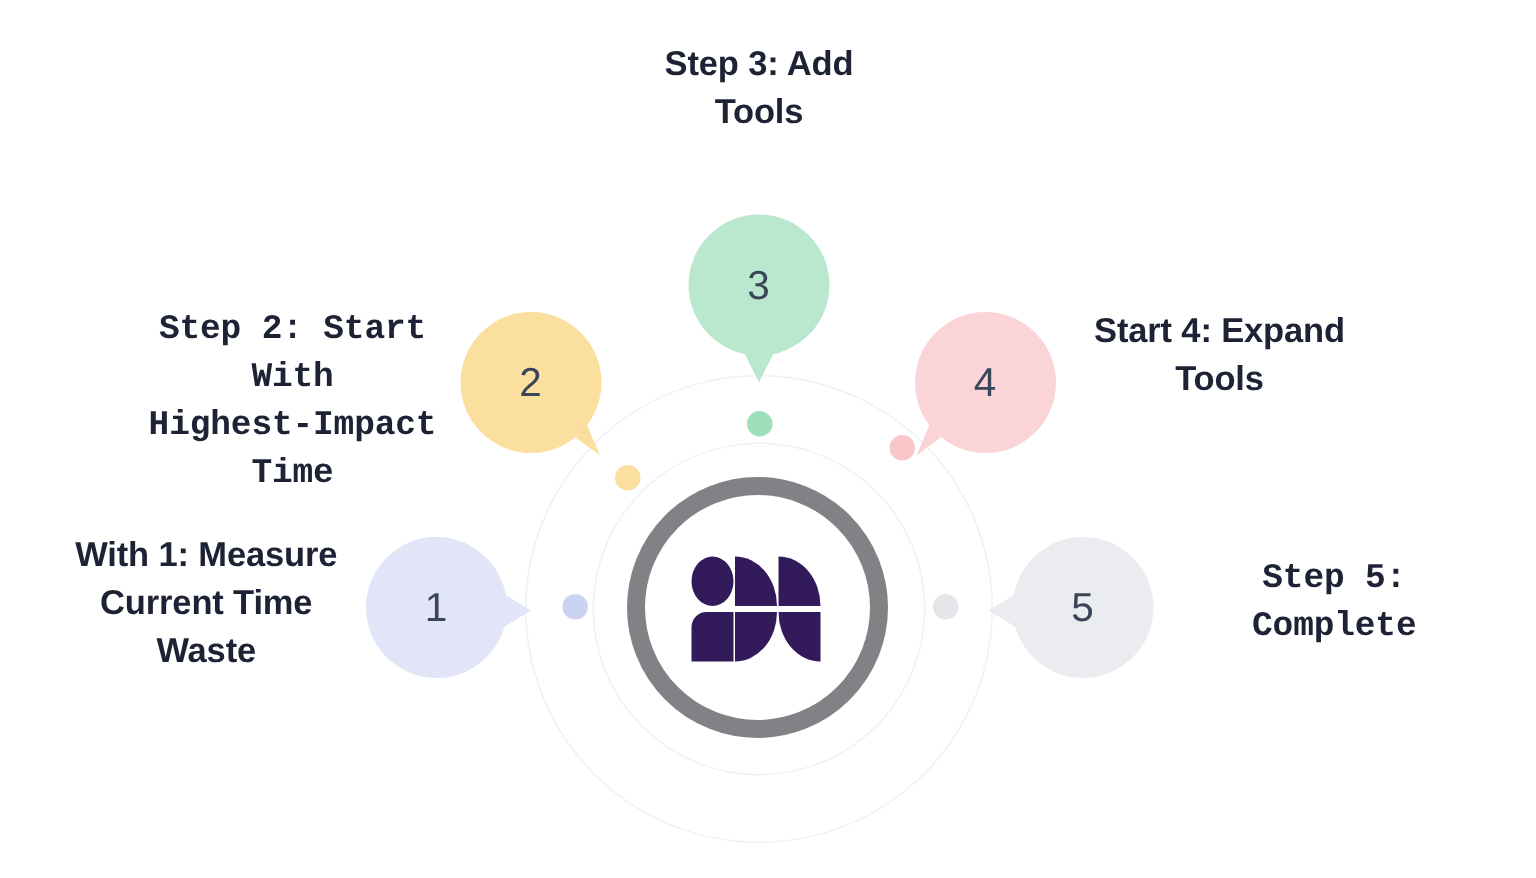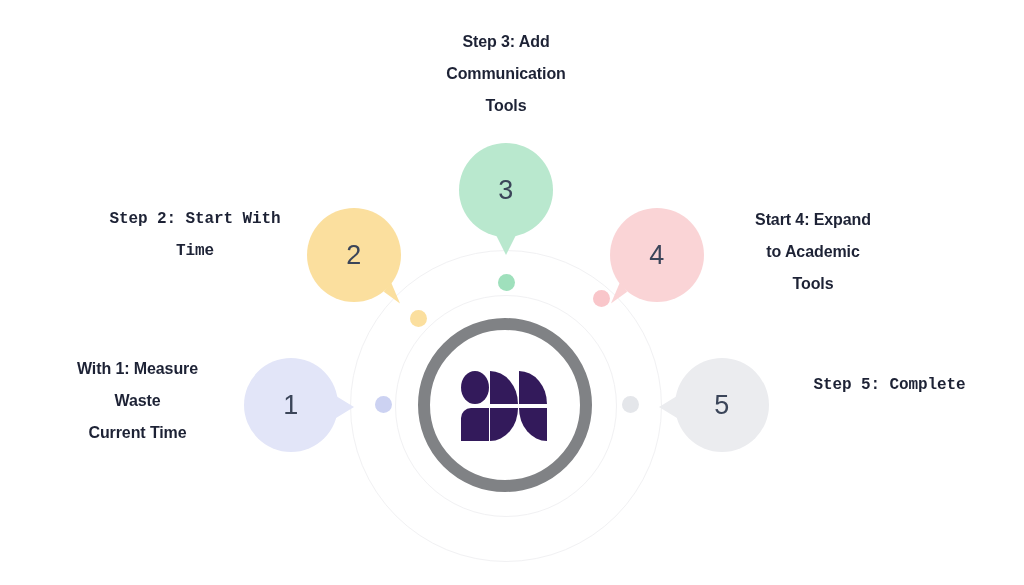--- a/index.html
+++ b/index.html
@@ -82,21 +82,21 @@
   }
   .bubble .tail {
     position: absolute;
     width: 0; height: 0;
   }
 
   
   .caption {
     position: absolute;
     color: #1d2235;
-    font-size: 16px;
+    font-size: 23px;
     line-height: 32px;
     font-weight: 700;
     text-align: center;
     letter-spacing: -0.1px;
   }
 </style>
 </head>
 <body>
 
 <div id="canvas">
@@ -119,50 +119,49 @@
   <div class="dot" style="left:498px; top:274px; width:17px; height:17px; background:#9fe0bc;"></div>
   <div class="dot" style="left:593px; top:290px; width:17px; height:17px; background:#f9c6ca;"></div>
   <div class="dot" style="left:622px; top:396px; width:17px; height:17px; background:#e4e6ea;"></div>
 
   <div class="bubble" style="left:244px; top:358px; width:94px; height:94px; background:#e2e5f8;">
     <span>1</span>
     <span class="tail" style="right:-16px; top:38px; border-top:11px solid transparent; border-bottom:11px solid transparent; border-left:18px solid #e2e5f8;"></span>
   </div>
   <div class="caption" style="left:30px; top:353px; width:215px;">
     <div>With 1: Measure</div>
+    <div>Current Time</div>
     <div>Waste</div>
-    <div>Current Time</div>
   </div>
 
   <div class="bubble" style="left:307px; top:208px; width:94px; height:94px; background:#fbdf9e;">
     <span>2</span>
     <span class="tail" style="right:-8px; bottom:2px; border-top:12px solid transparent; border-right:20px solid transparent; border-bottom:12px solid #fbdf9e; transform:rotate(36deg);"></span>
   </div>
   <div class="caption" style="left:81px; top:203px; width:228px;font-family:Liberation Mono, monospace;">
     <div>Step 2: Start With</div>
+    <div>Highest-Impact</div>
     <div>Time</div>
   </div>
 
   <div class="bubble" style="left:459px; top:143px; width:94px; height:94px; background:#b9e8ce;">
     <span>3</span>
     <span class="tail" style="left:36px; bottom:-18px; border-left:11px solid transparent; border-right:11px solid transparent; border-top:22px solid #b9e8ce;"></span>
   </div>
   <div class="caption" style="left:392px; top:26px; width:228px;">
     <div>Step 3: Add</div>
-    <div>Communication</div>
     <div>Tools</div>
   </div>
 
   <div class="bubble" style="left:610px; top:208px; width:94px; height:94px; background:#fad4d6;">
     <span>4</span>
     <span class="tail" style="left:-8px; bottom:2px; border-top:12px solid transparent; border-left:20px solid transparent; border-bottom:12px solid #fad4d6; transform:rotate(-36deg);"></span>
   </div>
   <div class="caption" style="left:713px; top:204px; width:200px;">
     <div>Start 4: Expand</div>
-    <div>to Academic</div>
     <div>Tools</div>
   </div>
 
   <div class="bubble" style="left:675px; top:358px; width:94px; height:94px; background:#ebecef;">
     <span>5</span>
     <span class="tail" style="left:-16px; top:38px; border-top:11px solid transparent; border-bottom:11px solid transparent; border-right:18px solid #ebecef;"></span>
   </div>
   <div class="caption" style="left:782px; top:369px; width:215px;font-family:Liberation Mono, monospace;">
     <div>Step 5: Complete</div>
   </div>

